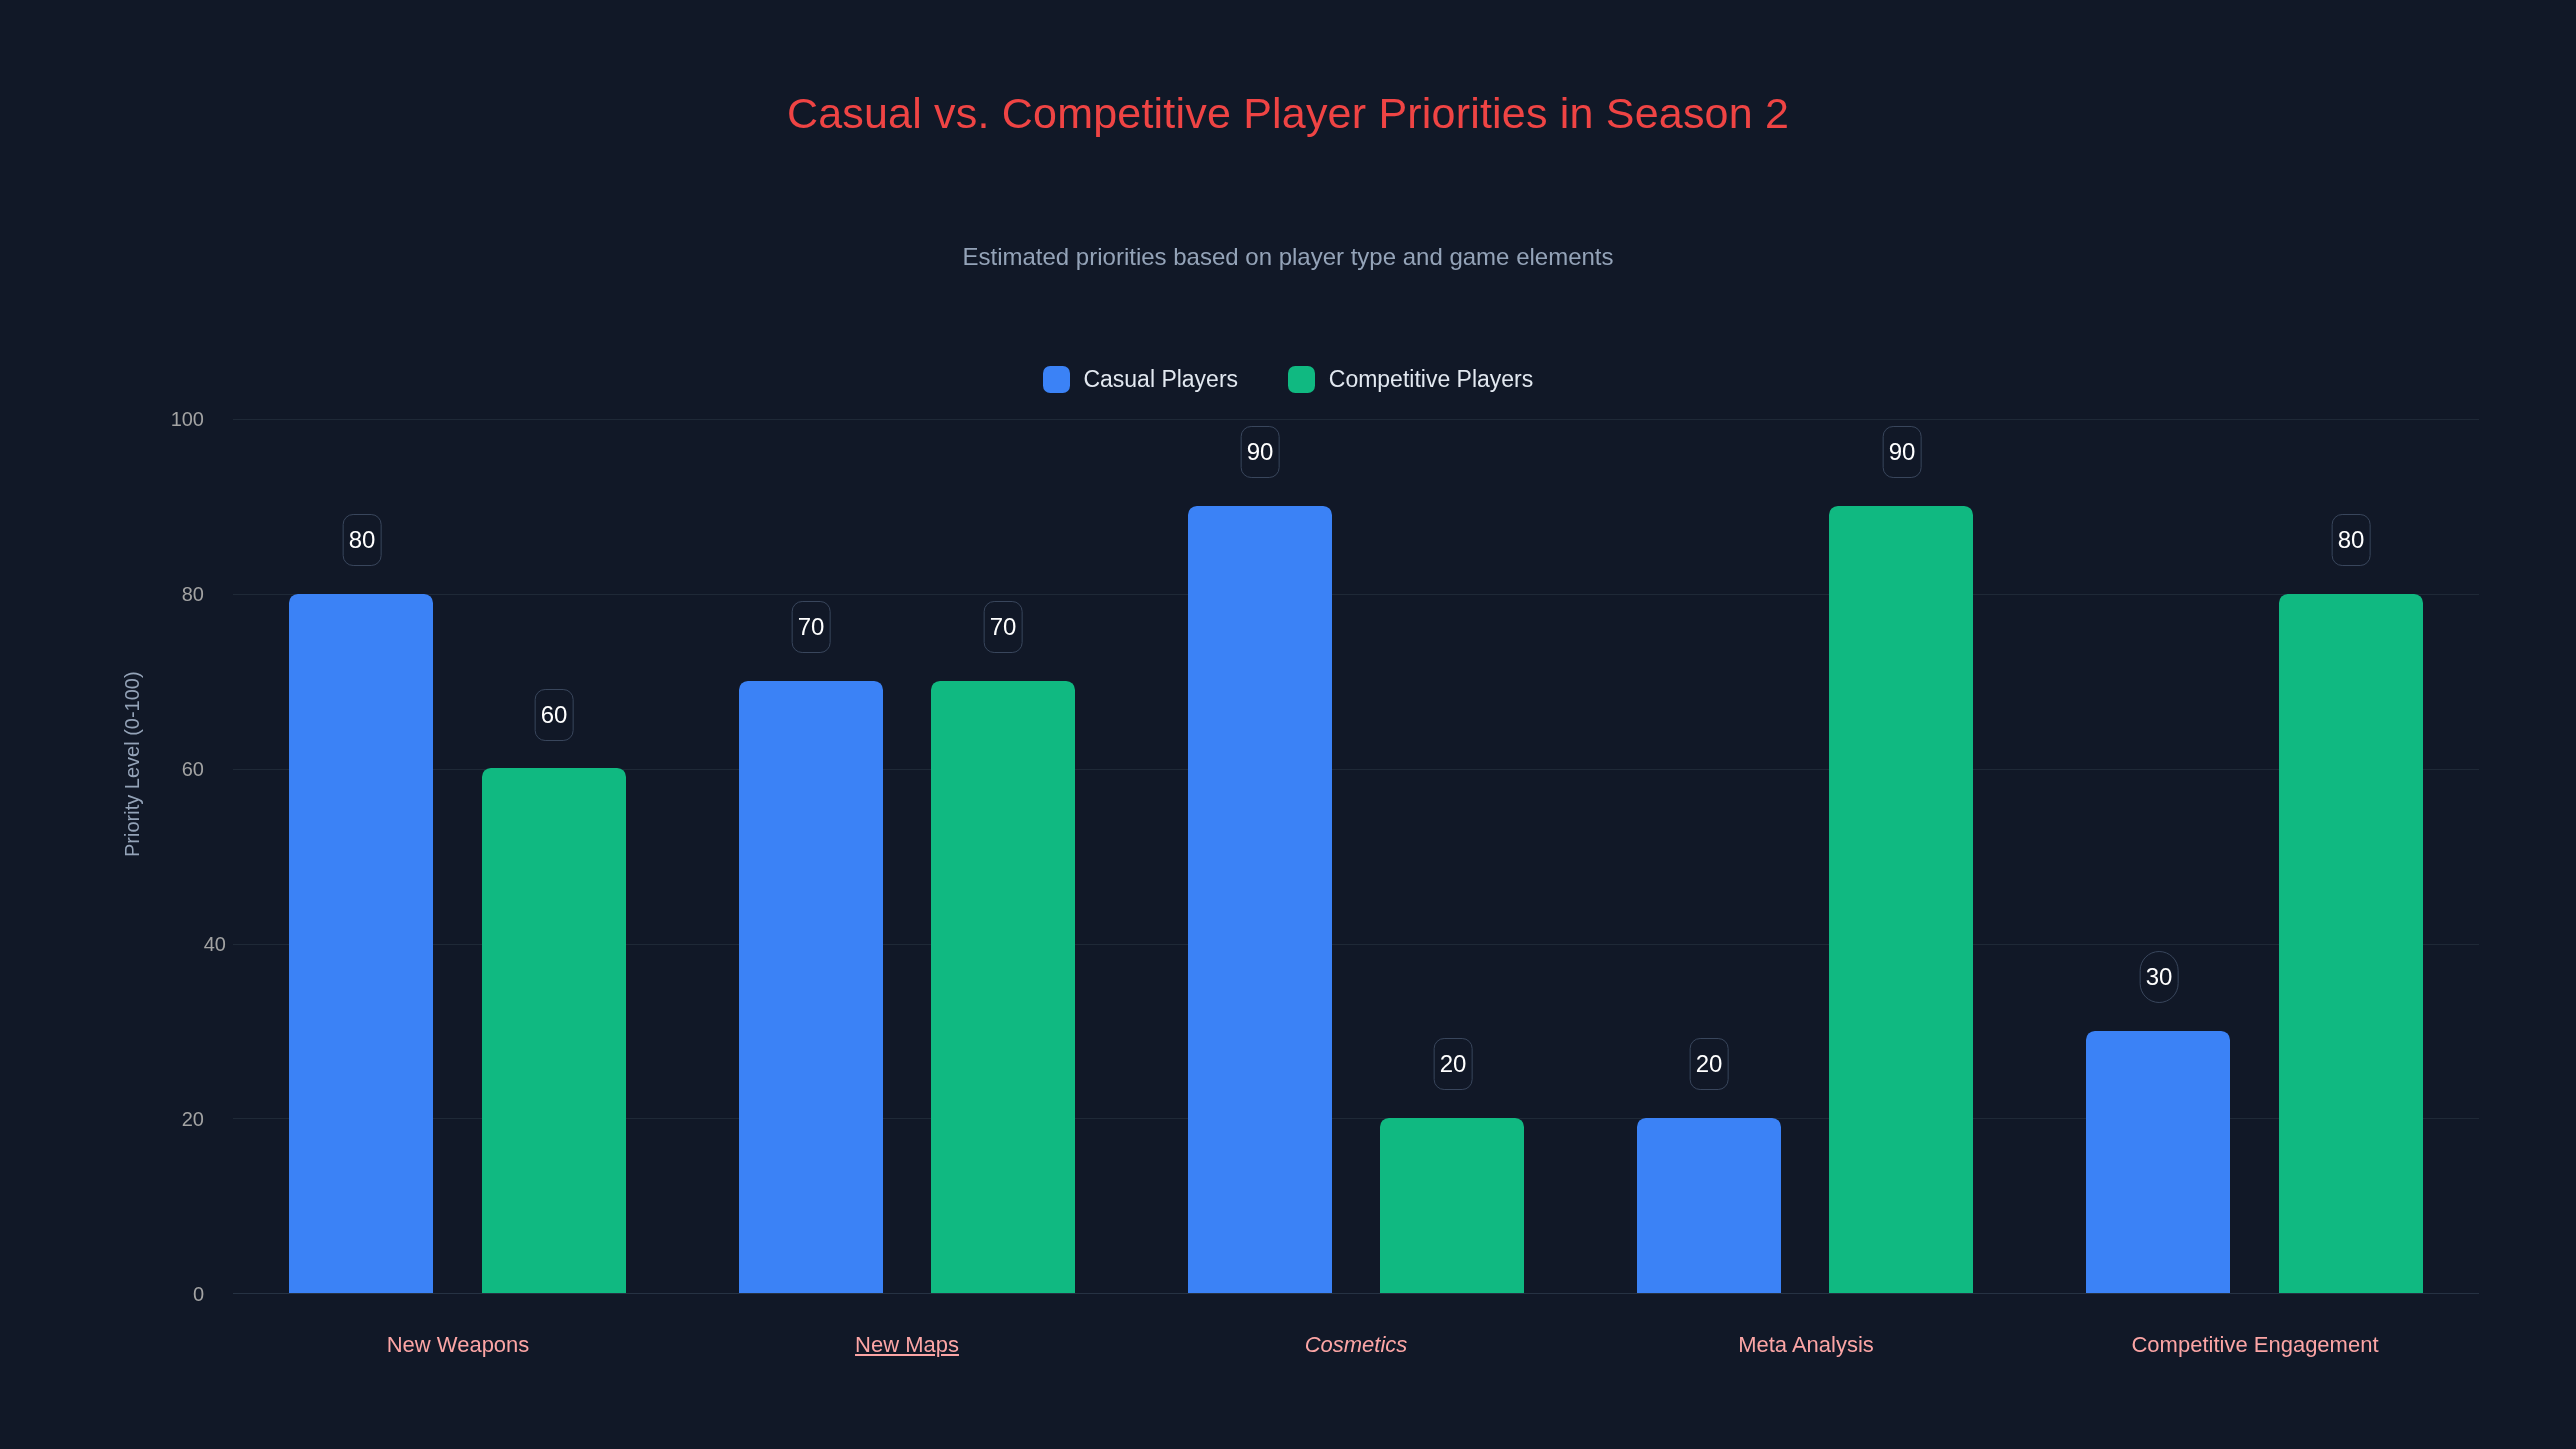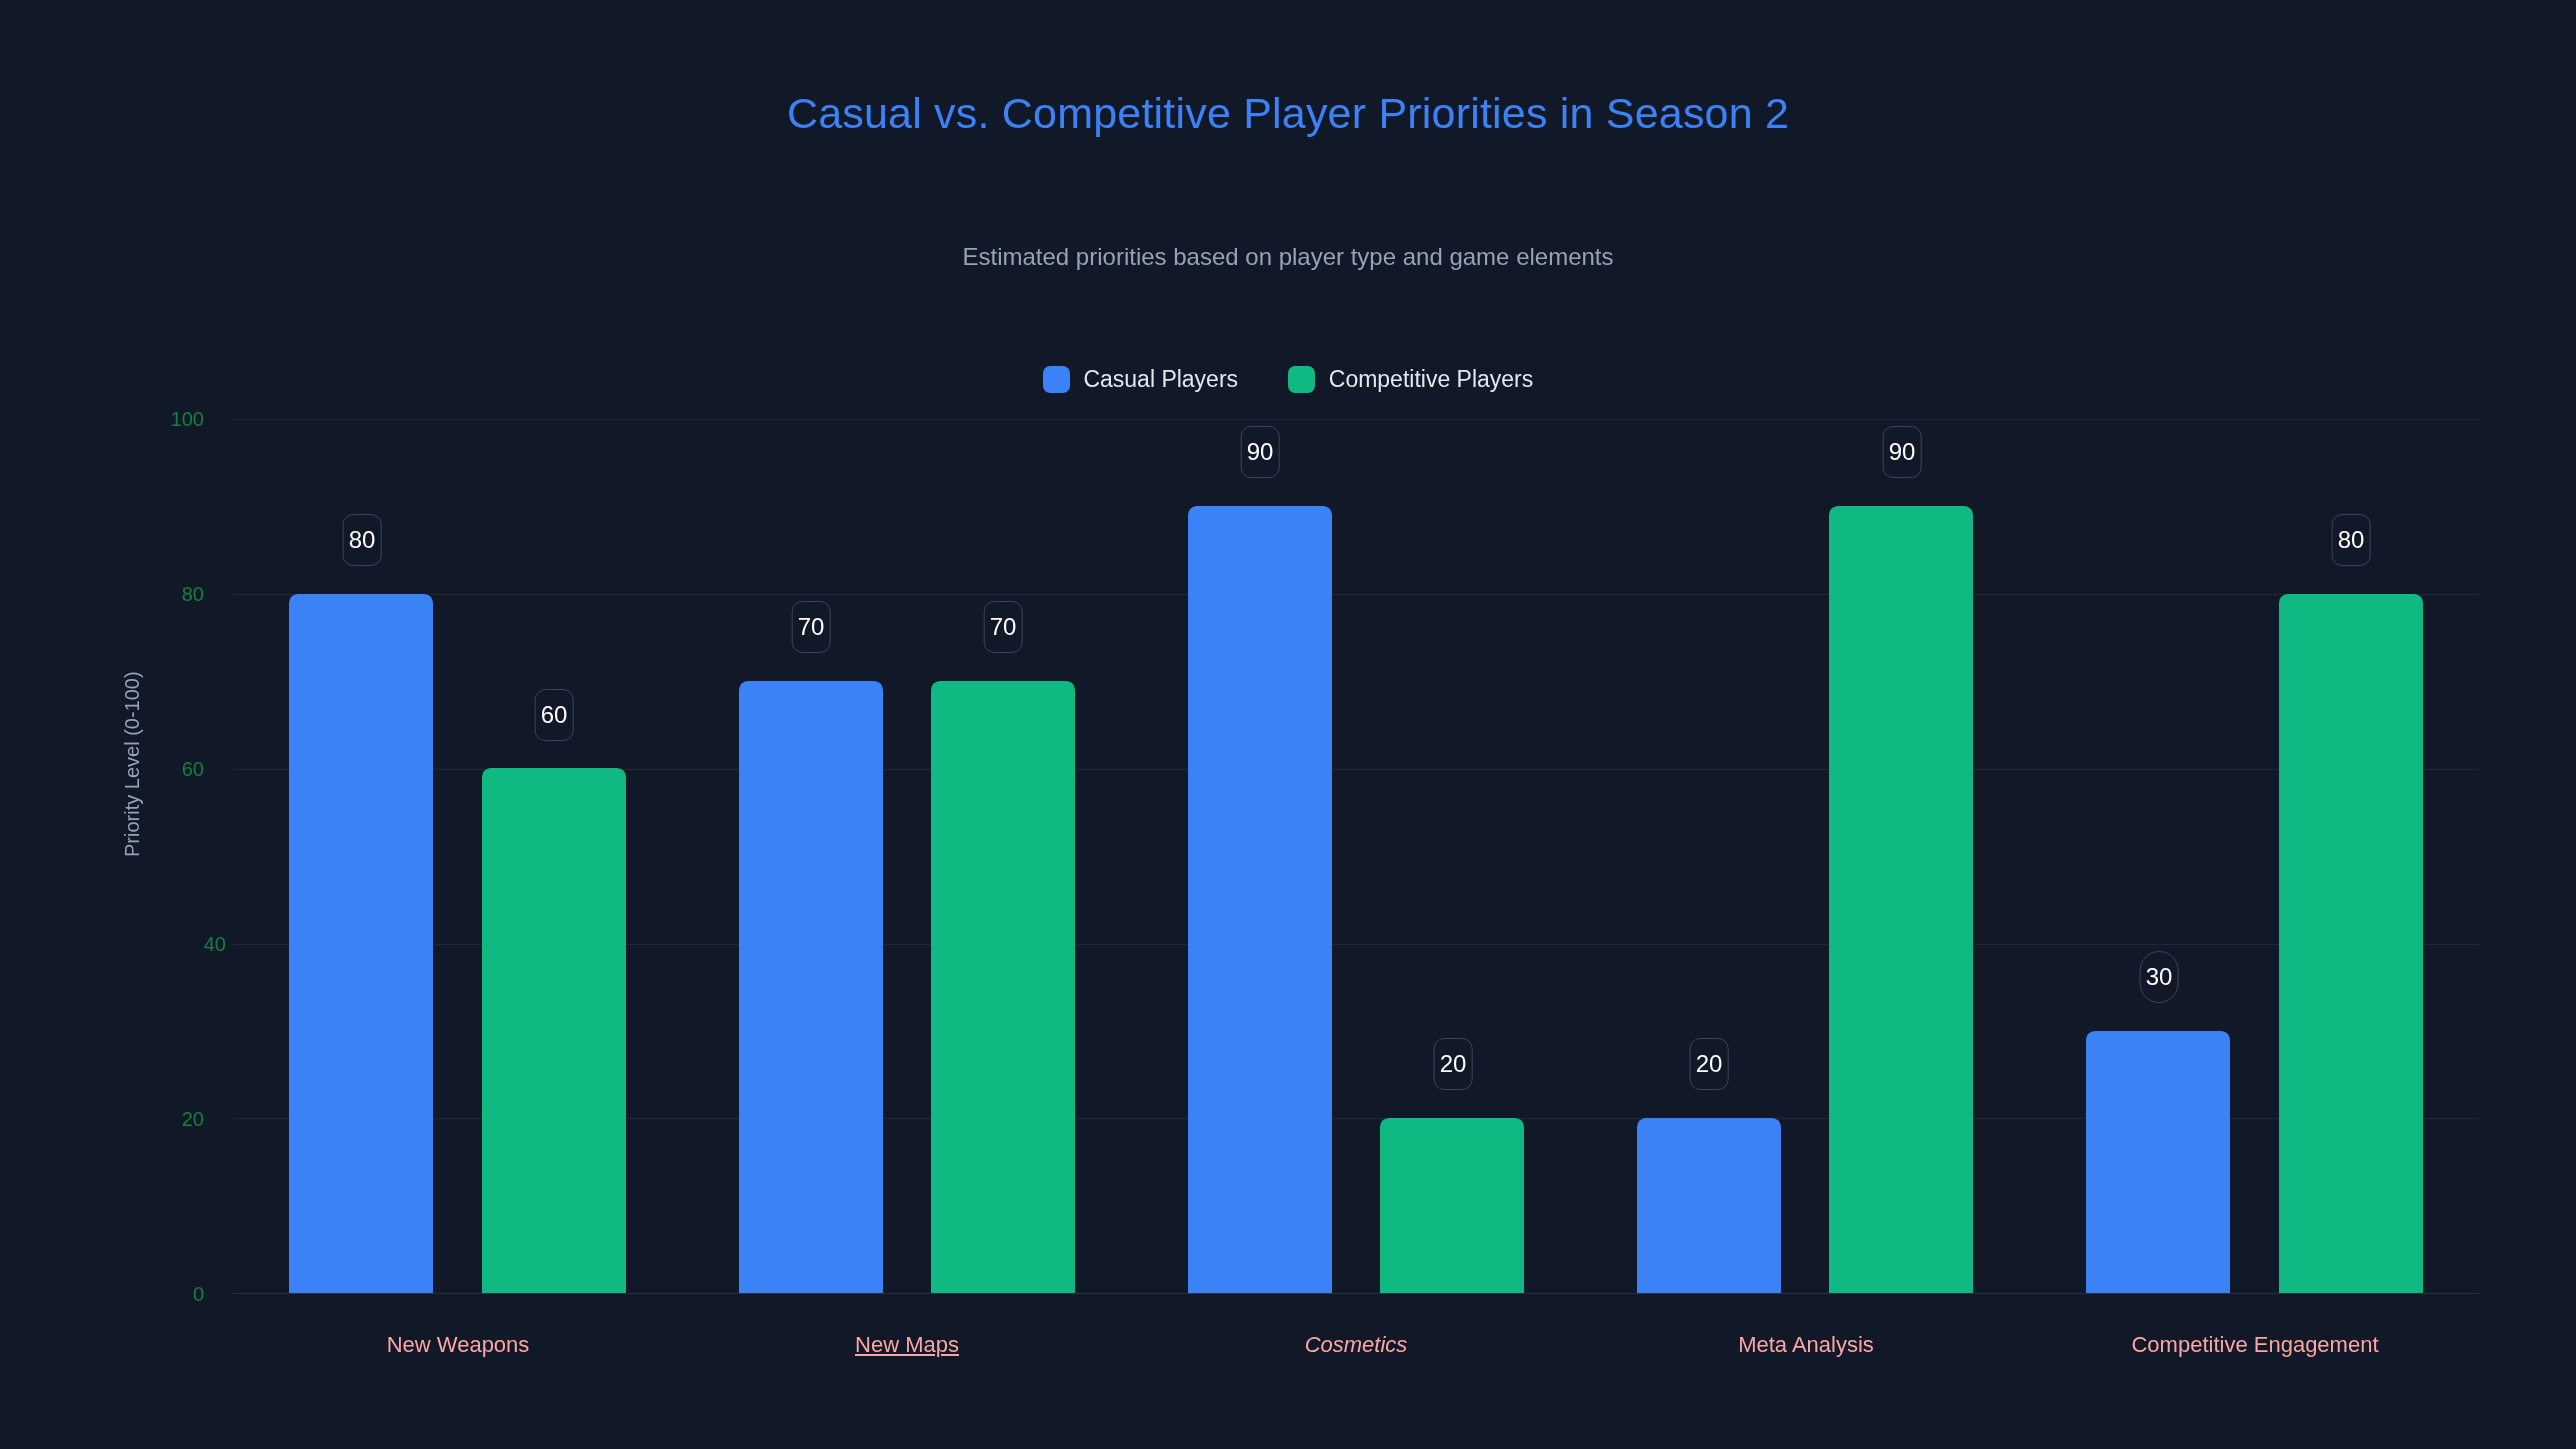--- a/index.html
+++ b/index.html
@@ -15,21 +15,21 @@
     position: relative;
   }
 
   
   #chart-title {
     position: absolute;
     left: 0;
     top: 89px;
     width: 2576px;
     text-align: center;
-    color: #3b82f6;
+    color: #ef4444;
     font-size: 43px;
     font-weight: 400;
     letter-spacing: 0.2px;
     white-space: nowrap;
   }
   #chart-subtitle {
     position: absolute;
     left: 0;
     top: 243px;
     width: 2576px;
@@ -81,21 +81,21 @@
     width: 2246px;
     height: 0.8px;
     background: #1f2937;
   }
   .gridline.baseline {
     background: #263243;
   }
   .ytick-label {
     position: absolute;
     right: 2587px;      
-    color: #15803d;
+    color: #a3a3a3;
     font-size: 20px;
     text-align: right;
     transform: translateY(-50%);
     white-space: nowrap;
   }
   #y-axis-title {
     position: absolute;
     left: 121px;
     top: 857px;
     transform-origin: left top;

